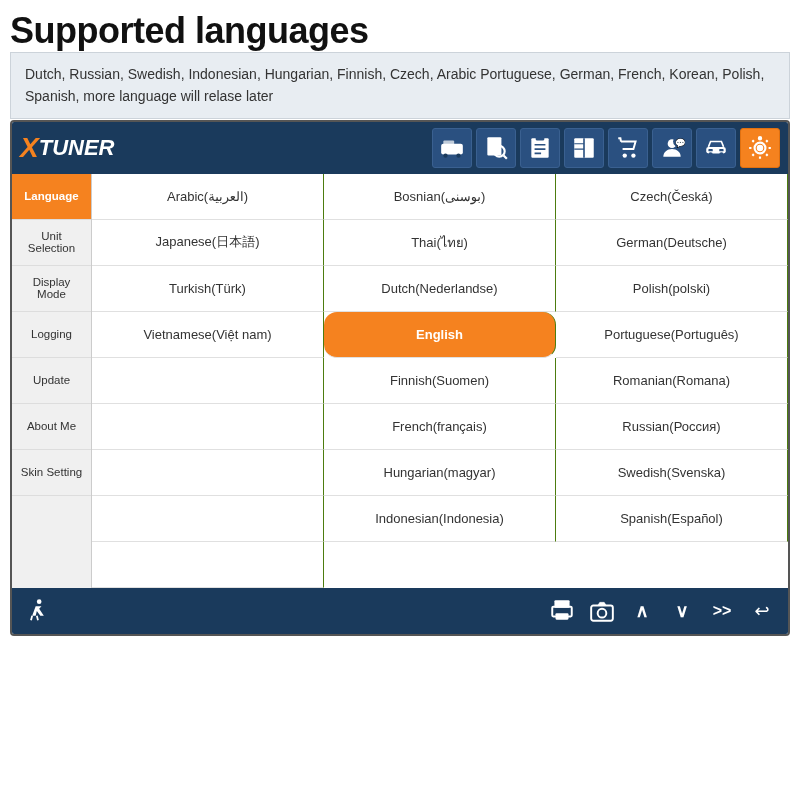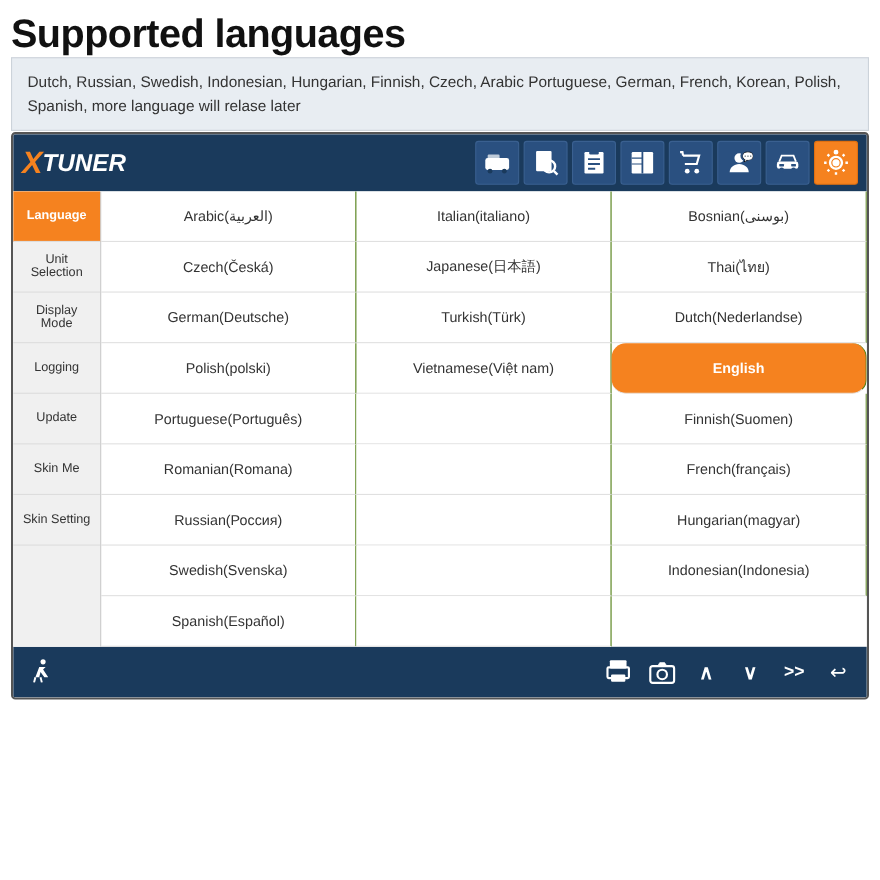--- a/index.html
+++ b/index.html
@@ -279,27 +279,26 @@
   </div>
 
   <div class="content-area">
 
     <div class="sidebar">
       <div class="sidebar-item active">Language</div>
       <div class="sidebar-item">Unit Selection</div>
       <div class="sidebar-item">Display Mode</div>
       <div class="sidebar-item">Logging</div>
       <div class="sidebar-item">Update</div>
-      <div class="sidebar-item">Skin Me</div>
+      <div class="sidebar-item">About Me</div>
       <div class="sidebar-item">Skin Setting</div>
     </div>
 
     <div class="lang-grid" id="lang-grid">
     <div class="lang-cell">Arabic(العربية)</div>
-        <div class="lang-cell">Italian(italiano)</div>
         <div class="lang-cell">Bosnian(بوسنی)</div>
         <div class="lang-cell">Czech(Česká)</div>
         <div class="lang-cell">Japanese(日本語)</div>
         <div class="lang-cell">Thai(ไทย)</div>
         <div class="lang-cell">German(Deutsche)</div>
         <div class="lang-cell">Turkish(Türk)</div>
         <div class="lang-cell">Dutch(Nederlandse)</div>
         <div class="lang-cell">Polish(polski)</div>
         <div class="lang-cell">Vietnamese(Việt nam)</div>
         <div class="lang-cell selected" style="font-weight: bold; border-radius: 13px;">English</div>

